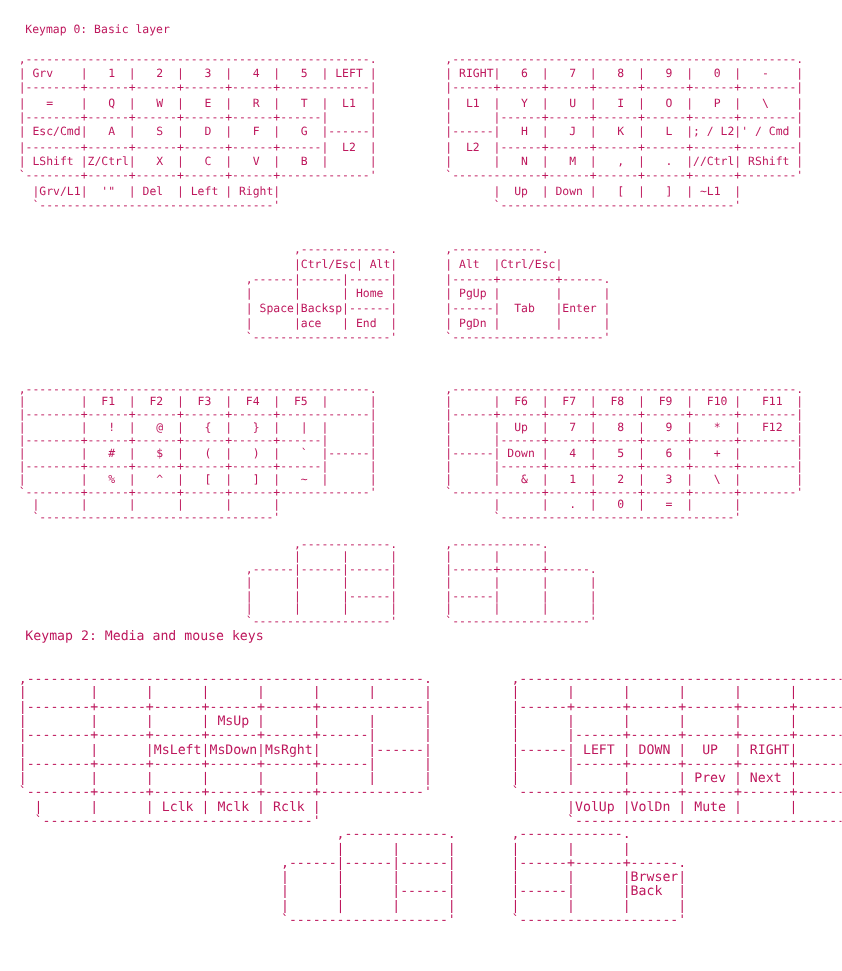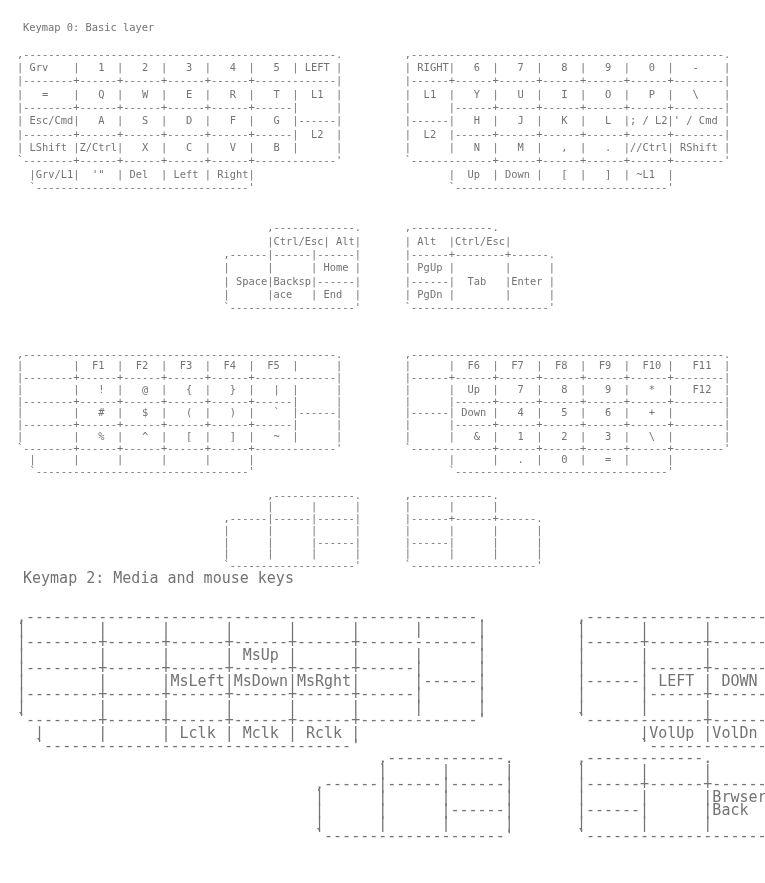--- a/index.html
+++ b/index.html
@@ -24,29 +24,29 @@
     white-space: pre;
   }
   .kb-art {
     margin: 0;
     font: inherit;
     white-space: pre;
   }
   
   .s0 { font-size: 10.4px; line-height: 13.35px; margin-bottom: 34px; }
   .s1 { font-size: 10.4px; line-height: 11.75px; margin-bottom: 0; }
-  .s2 { font-size: 15px; line-height: 12.9px; }
+  .s2 { font-size: 12px; line-height: 12.9px; }
   .s0 .kb-art { margin-top: 13.35px; }
   .s1 .kb-art { margin-top: 11.75px; }
   .s2 .kb-art { margin-top: 25.8px; }
 </style>
 </head>
 <body style="background: rgb(255, 255, 255);">
 
-<div id="doc" style="color: #737373;">
+<div id="doc" style="color: #be185d;">
 
   <section class="keymap-section s0">
     <div class="kb-title">Keymap 0: Basic layer</div>
     <pre class="kb-art">,--------------------------------------------------.          ,--------------------------------------------------.
 | Grv    |   1  |   2  |   3  |   4  |   5  | LEFT |          | RIGHT|   6  |   7  |   8  |   9  |   0  |   -    |
 |--------+------+------+------+------+-------------|          |------+------+------+------+------+------+--------|
 |   =    |   Q  |   W  |   E  |   R  |   T  |  L1  |          |  L1  |   Y  |   U  |   I  |   O  |   P  |   \    |
 |--------+------+------+------+------+------|      |          |      |------+------+------+------+------+--------|
 | Esc/Cmd|   A  |   S  |   D  |   F  |   G  |------|          |------|   H  |   J  |   K  |   L  |; / L2|' / Cmd |
 |--------+------+------+------+------+------|  L2  |          |  L2  |------+------+------+------+------+--------|

